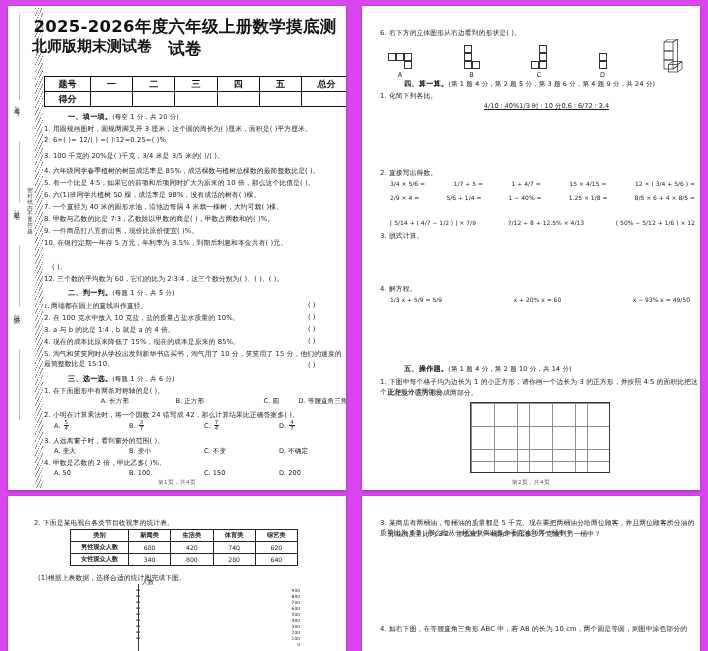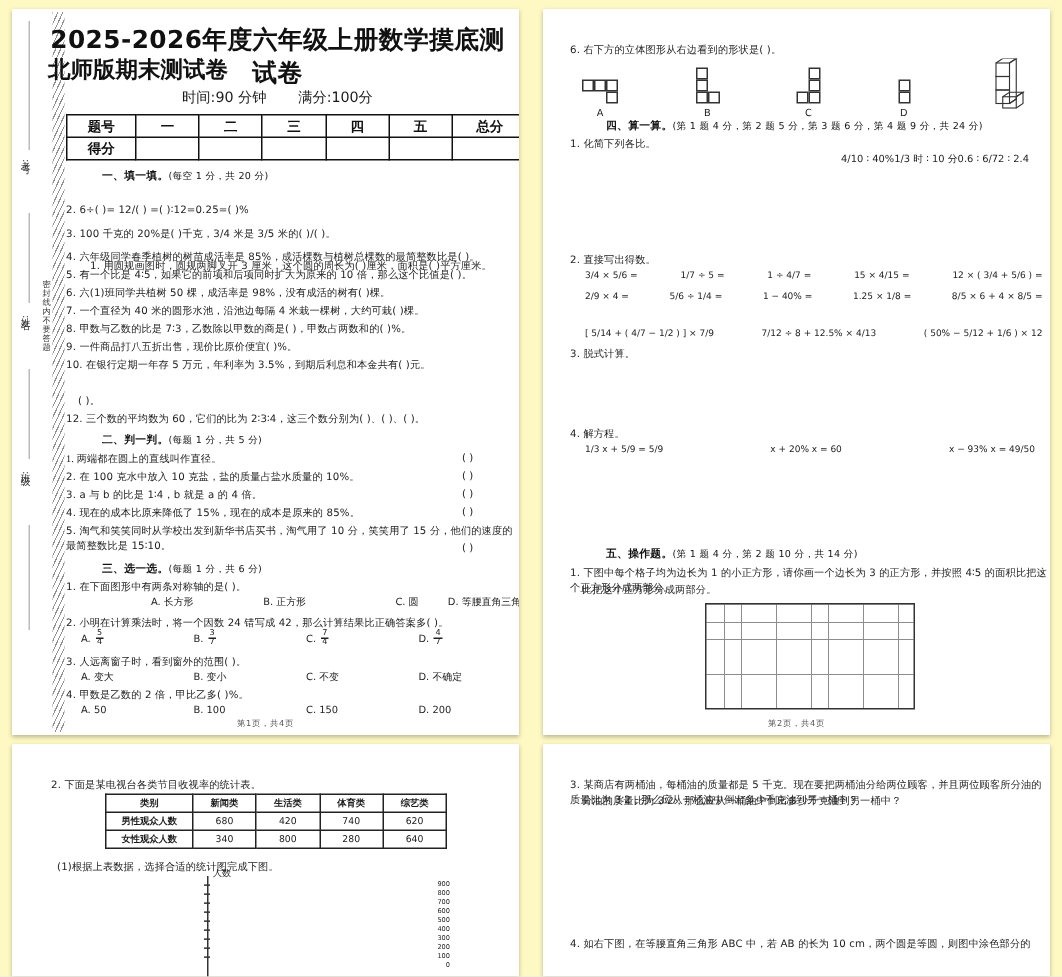--- a/index.html
+++ b/index.html
@@ -6,21 +6,21 @@
   html, body {
     margin: 0; padding: 0;
     width: 708px; height: 651px;
     background: #e9e9ec;
     font-family: "DejaVu Sans", "Liberation Sans", sans-serif;
     overflow: hidden;
   }
   #viewer {
     position: relative;
     width: 708px; height: 651px;
-    background: #fef9c3;
+    background: #d946ef;
     display: grid;
     grid-template-columns: 354px 354px;
     grid-template-rows: 490px 161px;
   }
   .page-slot { position: relative; padding: 6px 8px 0 8px; }
   .page {
     position: relative;
     width: 100%; height: 100%;
     background: #ffffff;
     box-shadow: 0 1px 3px rgba(0,0,0,.28);
@@ -165,24 +165,20 @@
           <div class="vtext" style="top:200px;">姓名:</div>
           <div class="vdash" style="top:240px;height:60px;"></div>
           <div class="vtext" style="top:304px;">班级:</div>
           <div class="vdash" style="top:344px;height:70px;"></div>
         </div>
         <div class="hatch"></div>
         <div class="seal2" style="left:19px;top:120px;bottom:auto;height:160px;">密封线内不要答题</div>
 
         <div class="title1">2025-2026年度六年级上册数学摸底测试卷</div>
         <div class="title2">北师版期末测试卷</div>
-        <div class="subline">
-          <span>时间:90 分钟</span>
-          <span>满分:100分</span>
-        </div>
 
         <table class="score-table">
           <tbody>
               <tr>
             <td class="lbl">题号</td>
             <td>一</td>
             <td>二</td>
             <td>三</td>
             <td>四</td>
             <td>五</td>
@@ -197,21 +193,21 @@
             <td></td>
             <td class="tot"></td>
           </tr>
         </tbody>
           </table>
 
         <div class="sec" style="left:36px;top:106px;">
           <span>一、填一填。</span><span class="pts">(每空 1 分，共 20 分)</span>
         </div>
 
-        <div class="q" style="left:52px;top:118px;margin-top:48px;">1. 用圆规画图时，圆规两脚叉开 3 厘米，这个圆的周长为(      )厘米，面积是(      )平方厘米。</div>
+        <div class="q" style="left:36px;top:118px;">1. 用圆规画图时，圆规两脚叉开 3 厘米，这个圆的周长为(      )厘米，面积是(      )平方厘米。</div>
         <div class="q" style="left:36px;top:130px;">2. 6÷(      )= 12/(  ) =(      )∶12=0.25=(      )%</div>
         <div class="q" style="left:36px;top:145px;">3. 100 千克的 20%是(      )千克，3/4 米是 3/5 米的(  )/(  )。</div>
         <div class="q" style="left:36px;top:160px;">4. 六年级同学春季植树的树苗成活率是 85%，成活棵数与植树总棵数的最简整数比是(      )。</div>
         <div class="q" style="left:36px;top:172px;">5. 有一个比是 4∶5，如果它的前项和后项同时扩大为原来的 10 倍，那么这个比值是(      )。</div>
         <div class="q" style="left:36px;top:184px;">6. 六(1)班同学共植树 50 棵，成活率是 98%，没有成活的树有(      )棵。</div>
         <div class="q" style="left:36px;top:196px;">7. 一个直径为 40 米的圆形水池，沿池边每隔 4 米栽一棵树，大约可栽(      )棵。</div>
         <div class="q" style="left:36px;top:208px;">8. 甲数与乙数的比是 7∶3，乙数除以甲数的商是(      )，甲数占两数和的(      )%。</div>
         <div class="q" style="left:36px;top:220px;">9. 一件商品打八五折出售，现价比原价便宜(      )%。</div>
         <div class="q" style="left:36px;top:232px;">10. 在银行定期一年存 5 万元，年利率为 3.5%，到期后利息和本金共有(      )元。</div>
         <div class="q" style="left:44px;top:256px;">(                 )。</div>
@@ -345,21 +341,21 @@
                 <path d="M26 34 L32 30 L32 40 L26 44"></path>
               </g>
             </svg>
           </div>
         </div>
 
         <div class="sec" style="left:18px;top:73px;">
           <span>四、算一算。</span><span class="pts">(第 1 题 4 分，第 2 题 5 分，第 3 题 6 分，第 4 题 9 分，共 24 分)</span>
         </div>
         <div class="q" style="left:18px;top:85px;">1. 化简下列各比。</div>
-        <div class="exprow" style="left:19px;top:96px;width:305px;justify-content:flex-end;">
+        <div class="exprow" style="left:32px;top:96px;width:305px;justify-content:center;text-decoration:underline;">
           <span>4/10 ∶ 40%</span>
           <span>1/3 时 ∶ 10 分</span>
           <span>0.6 ∶ 6/7</span>
           <span>2 ∶ 2.4</span>
         </div>
 
         <div class="q" style="left:18px;top:162px;">2. 直接写出得数。</div>
         <div class="exprow" style="left:28px;top:174px;width:305px;justify-content:space-between;font-size:6px;">
           <span>3/4 × 5/6 =</span>
           <span>1/7 ÷ 5 =</span>

